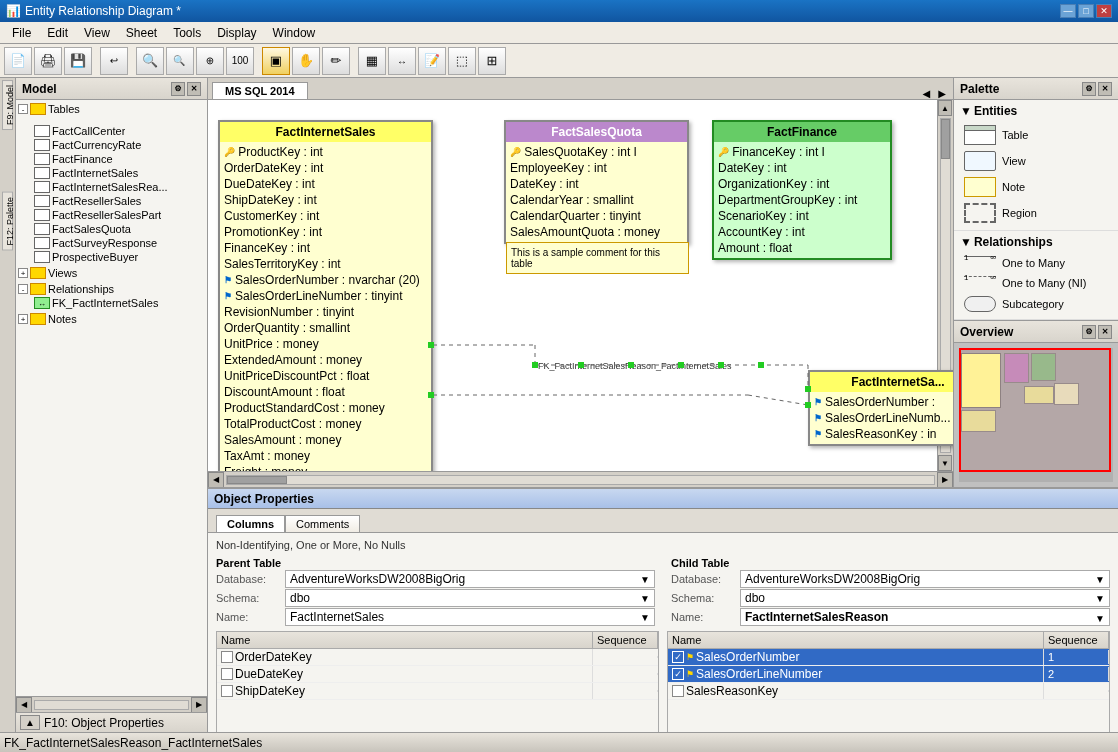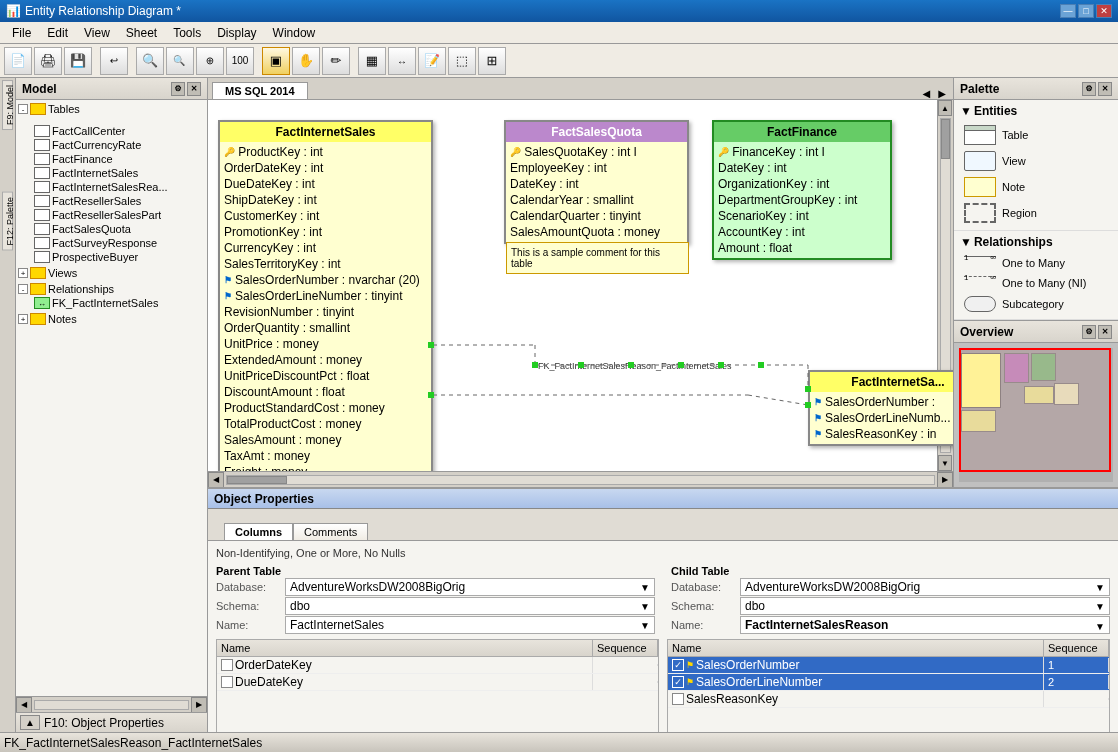--- a/index.html
+++ b/index.html
@@ -38,21 +38,21 @@
     .tab { padding: 2px 12px; background: linear-gradient(to bottom, #fff, #f0ece4); border: 1px solid #999; border-bottom: none; font-size: 11px; cursor: pointer; }
     .tab.active { background: white; font-weight: bold; }
     .tab-arrows { display: flex; align-items: center; margin-left: auto; gap: 2px; }
     .tab-arrow { font-size: 10px; cursor: pointer; padding: 0 3px; }
 
     .diagram-area { flex: 1; background: white; position: relative; overflow: hidden; }
 
     
     .obj-props { height: 245px; background: #f5f4f0; border-top: 2px solid #999; display: flex; flex-direction: column; }
     .obj-props-header { height: 20px; background: linear-gradient(to bottom, #c8d8f0, #a8c0e8); display: flex; align-items: center; padding: 0 6px; font-weight: bold; font-size: 11px; border-bottom: 1px solid #888; }
-    .obj-props-tabs { height: 32px; background: #e0dcd4; display: flex; align-items: flex-end; padding: 0 16px; border-bottom: 1px solid #999; }
+    .obj-props-tabs { height: 24px; background: #e0dcd4; display: flex; align-items: flex-end; padding: 0 8px; border-bottom: 1px solid #999; }
     .obj-tab { padding: 2px 10px; background: linear-gradient(to bottom, #fff, #f0ece4); border: 1px solid #999; border-bottom: none; font-size: 11px; cursor: pointer; }
     .obj-tab.active { background: white; font-weight: bold; }
 
     .obj-content { flex: 1; padding: 4px 8px; overflow: hidden; }
     .obj-info-line { font-size: 11px; padding: 2px 0; color: #333; }
     .obj-tables-row { display: flex; gap: 16px; margin: 4px 0; }
     .obj-table-group { flex: 1; }
     .obj-table-label { font-size: 11px; font-weight: bold; margin-bottom: 0; }
     .obj-field-row { display: flex; align-items: center; gap: 4px; margin: 1px 0; }
     .obj-field-label { font-size: 11px; color: #555; width: 65px; }
@@ -301,21 +301,21 @@
                 <div class="db-col">
                     <span>ShipDateKey : int</span>
                   </div>
                 <div class="db-col">
                     <span>CustomerKey : int</span>
                   </div>
                 <div class="db-col">
                     <span>PromotionKey : int</span>
                   </div>
                 <div class="db-col">
-                    <span>CurrencyKey : int</span>
+                    <span>FinanceKey : int</span>
                   </div>
                 <div class="db-col">
                     <span>SalesTerritoryKey : int</span>
                   </div>
                 <div class="db-col">
                     <span class="fk">⚑</span>
                     <span>SalesOrderNumber : nvarchar (20)</span>
                   </div>
                 <div class="db-col">
                     <span class="fk">⚑</span>
@@ -633,20 +633,27 @@
                   </div>
                   <div class="obj-col-cell seq"></div>
                 </div>
                 <div class="obj-col-row">
                   <div class="obj-col-cell">
                     <div class="cb"></div>
                     <span>DueDateKey</span>
                   </div>
                   <div class="obj-col-cell seq"></div>
                 </div>
+                <div class="obj-col-row">
+                  <div class="obj-col-cell">
+                    <div class="cb"></div>
+                    <span>ShipDateKey</span>
+                  </div>
+                  <div class="obj-col-cell seq"></div>
+                </div>
               </div>
             </div>
 
             <div class="obj-col-table">
               <div class="obj-col-header">
                 <div class="obj-col-hcell">Name</div>
                 <div class="obj-col-hcell seq">Sequence</div>
               </div>
               <div class="obj-col-body">
                 <div class="obj-col-row selected">

